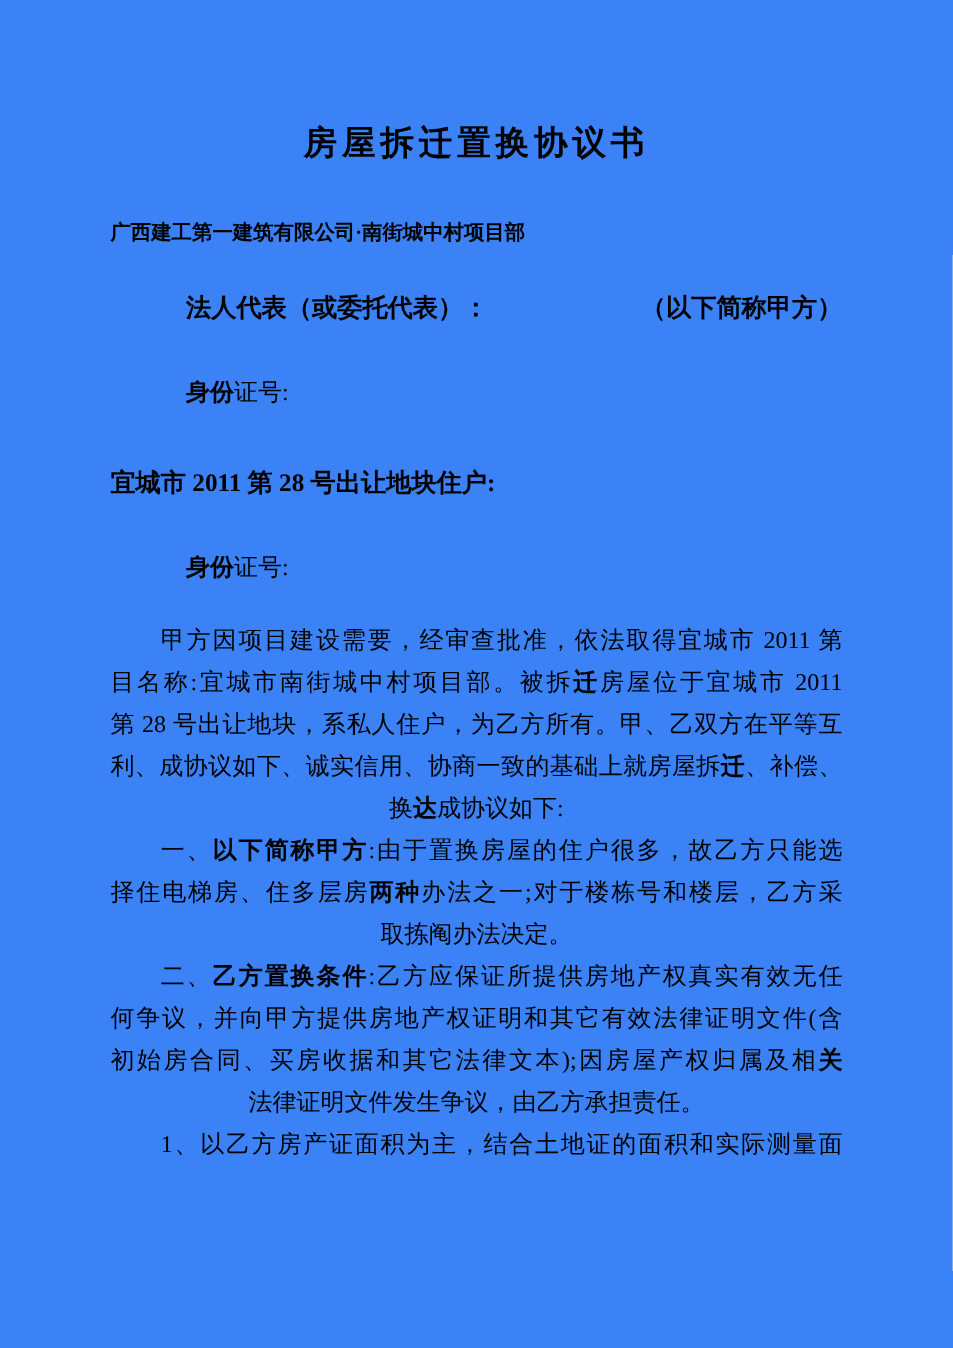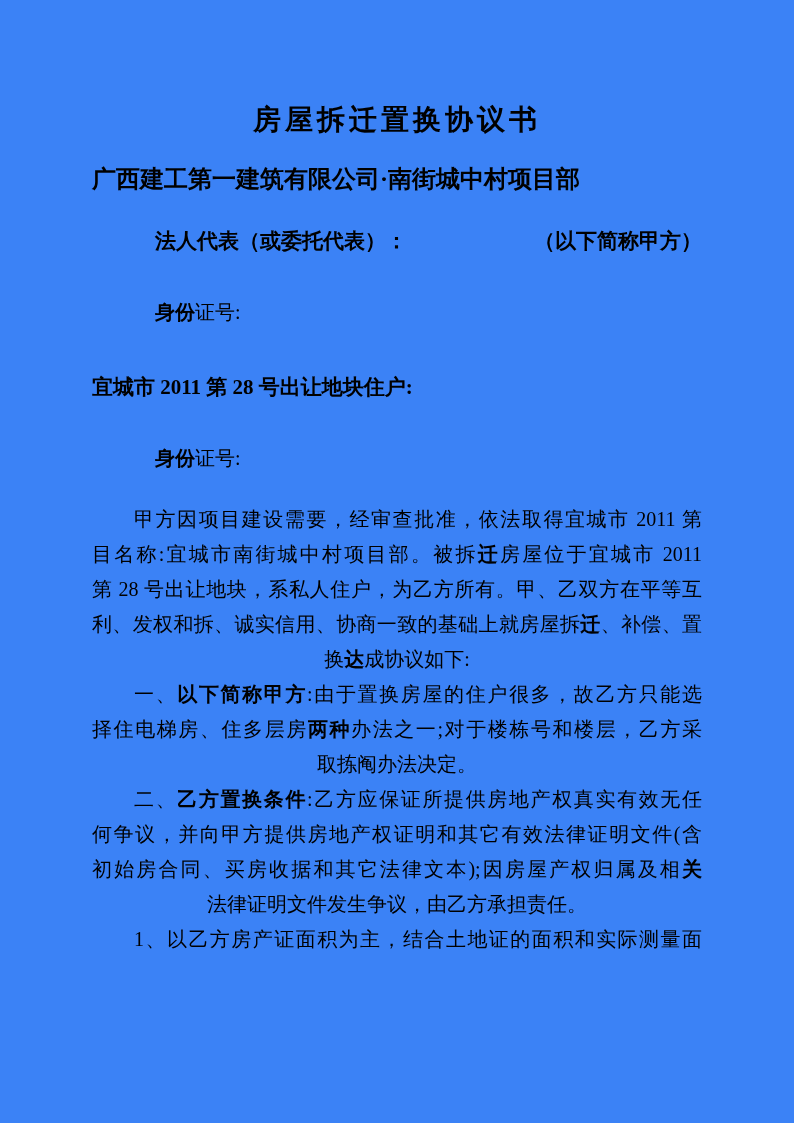--- a/index.html
+++ b/index.html
@@ -24,22 +24,22 @@
   .doc-title {
     margin-top: 102px;
     font-size: 28px;
     line-height: 36px;
     font-weight: bold;
     text-align: center;
     letter-spacing: 4px;
     white-space: nowrap;
   }
   .company-line {
-    margin-top: 27px;
-    font-size: 24px;
+    margin-top: 42px;
+    font-size: 17px;
     line-height: 28px;
     font-weight: bold;
     white-space: nowrap;
   }
   .rep-line {
     margin-top: 34px;
     padding-left: 63px;
     font-size: 21px;
     line-height: 28px;
     font-weight: bold;
@@ -111,21 +111,21 @@
   <div class="household-line">宜城市 2011 第 28 号出让地块住户:</div>
 
   <div class="id-line">
     <span class="id-left"><span class="bseg">身份</span><span>证号:</span></span>
   </div>
 
   <div class="doc-body">
       <div class="bline fill ind"><span>甲方因项目建设需要，经审查批准，依法取得宜城市 2011 第</span></div>
       <div class="bline fill"><span>目名称:宜城市南街城中村项目部。被拆</span><span class="bseg">迁</span><span>房屋位于宜城市 2011</span></div>
       <div class="bline fill"><span>第 28 号出让地块，系私人住户，为乙方所有。甲、乙双方在平等互</span></div>
-      <div class="bline fill"><span>利、发权和拆、诚实信用、协商一致的基础上就房屋拆</span><span class="bseg">迁</span><span>、补偿、置</span></div>
+      <div class="bline fill"><span>利、成协议如下、诚实信用、协商一致的基础上就房屋拆</span><span class="bseg">迁</span><span>、补偿、置</span></div>
       <div class="bline"><span>换</span><span class="bseg">达</span><span>成协议如下:</span></div>
       <div class="bline fill ind"><span>一、</span><span class="bseg">以下简称甲方</span><span>:由于置换房屋的住户很多，故乙方只能选</span></div>
       <div class="bline fill"><span>择住电梯房、住多层房</span><span class="bseg">两种</span><span>办法之一;对于楼栋号和楼层，乙方采</span></div>
       <div class="bline"><span>取拣阄办法决定。</span></div>
       <div class="bline fill ind"><span>二、</span><span class="bseg">乙方置换条件</span><span>:乙方应保证所提供房地产权真实有效无任</span></div>
       <div class="bline fill"><span>何争议，并向甲方提供房地产权证明和其它有效法律证明文件(含</span></div>
       <div class="bline fill"><span>初始房合同、买房收据和其它法律文本);因房屋产权归属及相</span><span class="bseg">关</span></div>
       <div class="bline"><span>法律证明文件发生争议，由乙方承担责任。</span></div>
       <div class="bline fill ind"><span>1、以乙方房产证面积为主，结合土地证的面积和实际测量面</span></div>
     </div>

